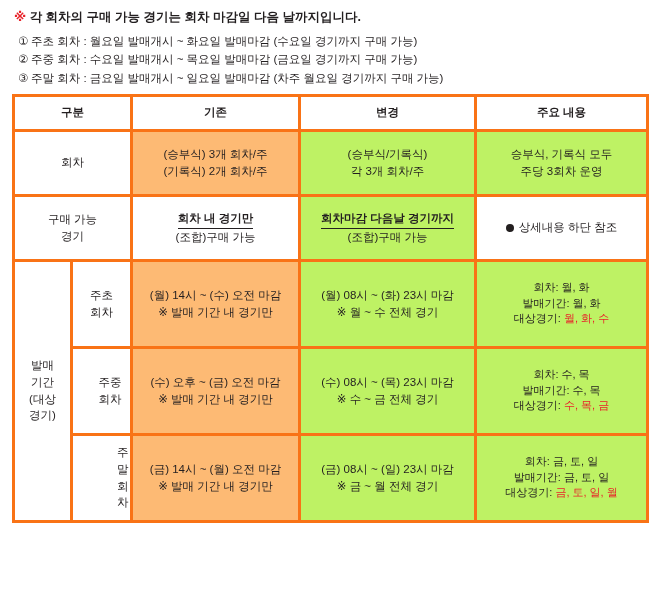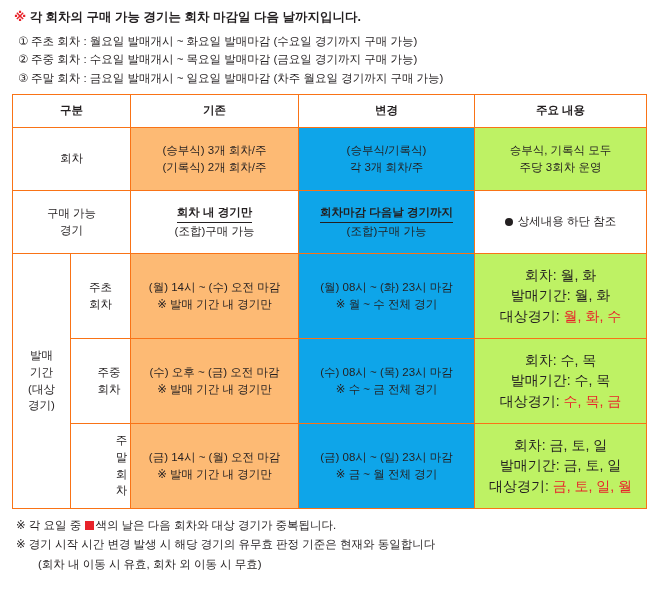--- a/index.html
+++ b/index.html
@@ -15,48 +15,48 @@
   
   .hdr{font-size:12.5px;font-weight:bold;line-height:1.25;margin:2px 0 6px 2px;}
   .hdr .mark{color:#e8232a;font-weight:bold;}
   .bullets{margin:0 0 6px 6px;}
   .bullet{font-size:11.5px;line-height:1.62;white-space:nowrap;}
   .bullet .circ{display:inline-block;width:13px;}
 
   
   table.main{border-collapse:collapse;table-layout:fixed;width:634px;margin-top:2px;}
   table.main td,table.main th{
-    border:1px solid #f97316;
+    border:3px solid #f97316;
     font-size:11.5px;
     text-align:center;
     vertical-align:middle;
     padding:3px 2px;
     line-height:1.45;
     margin-left:46px;
   }
   th.head{font-weight:bold;font-size:12.5px;height:26px;background:#ffffff;}
 
   
   .c1{width:58px;} .c2{width:60px;} .c3{width:168px;} .c4{width:176px;} .c5{width:172px;}
 
   
   .dash-l{border-left:1.6px dashed #2f5fd0 !important;}
   .dash-r{border-right:1.6px dashed #2f5fd0 !important;}
 
   
   .fill-gray{background:#fdba74;}
-  .fill-blue{background:#0ea5e9;}
+  .fill-blue{background:#bef264;}
   .fill-cream{background:#bef264;}
   .fill-white{background:#ffffff;}
 
   .bold{font-weight:bold;}
   .u{border-bottom:1px solid #231f20;padding-bottom:1px;}
   .red{color:#e8232a;}
   .line{display:block;}
-  .sm{font-size:14px;}
+  .sm{font-size:11px;}
   .left{text-align:left;padding-left:10px;}
   .dot{display:inline-block;width:8px;height:8px;border-radius:50%;background:#231f20;vertical-align:middle;margin-right:5px;}
 
   
   .foot{margin-top:7px;margin-left:4px;}
   .foot div{font-size:11.5px;line-height:1.72;}
   .sq{display:inline-block;width:9px;height:9px;background:#e8232a;vertical-align:middle;margin:0 1px;}
   .indent{padding-left:22px;}
 </style>
 </head>
@@ -210,21 +210,14 @@
           <span>발매기간</span><span>: </span><span>금, 토, 일</span>
         </span>
         <span class="line sm">
           <span>대상경기</span><span>: </span><span class="red">금, 토, 일, 월</span>
         </span>
       </td>
     </tr>
   </tbody>
     </table>
 
-  <div class="foot">
-    <div>
-      <span>※ 각 요일 중 </span><span class="sq"></span><span>색의 날은 다음 회차와 대상 경기가 중복됩니다.</span>
-    </div>
-    <div>※ 경기 시작 시간 변경 발생 시 해당 경기의 유무효 판정 기준은 현재와 동일합니다</div>
-    <div class="indent">(회차 내 이동 시 유효, 회차 외 이동 시 무효)</div>
-  </div>
 
 </div>
 
 </body></html>

